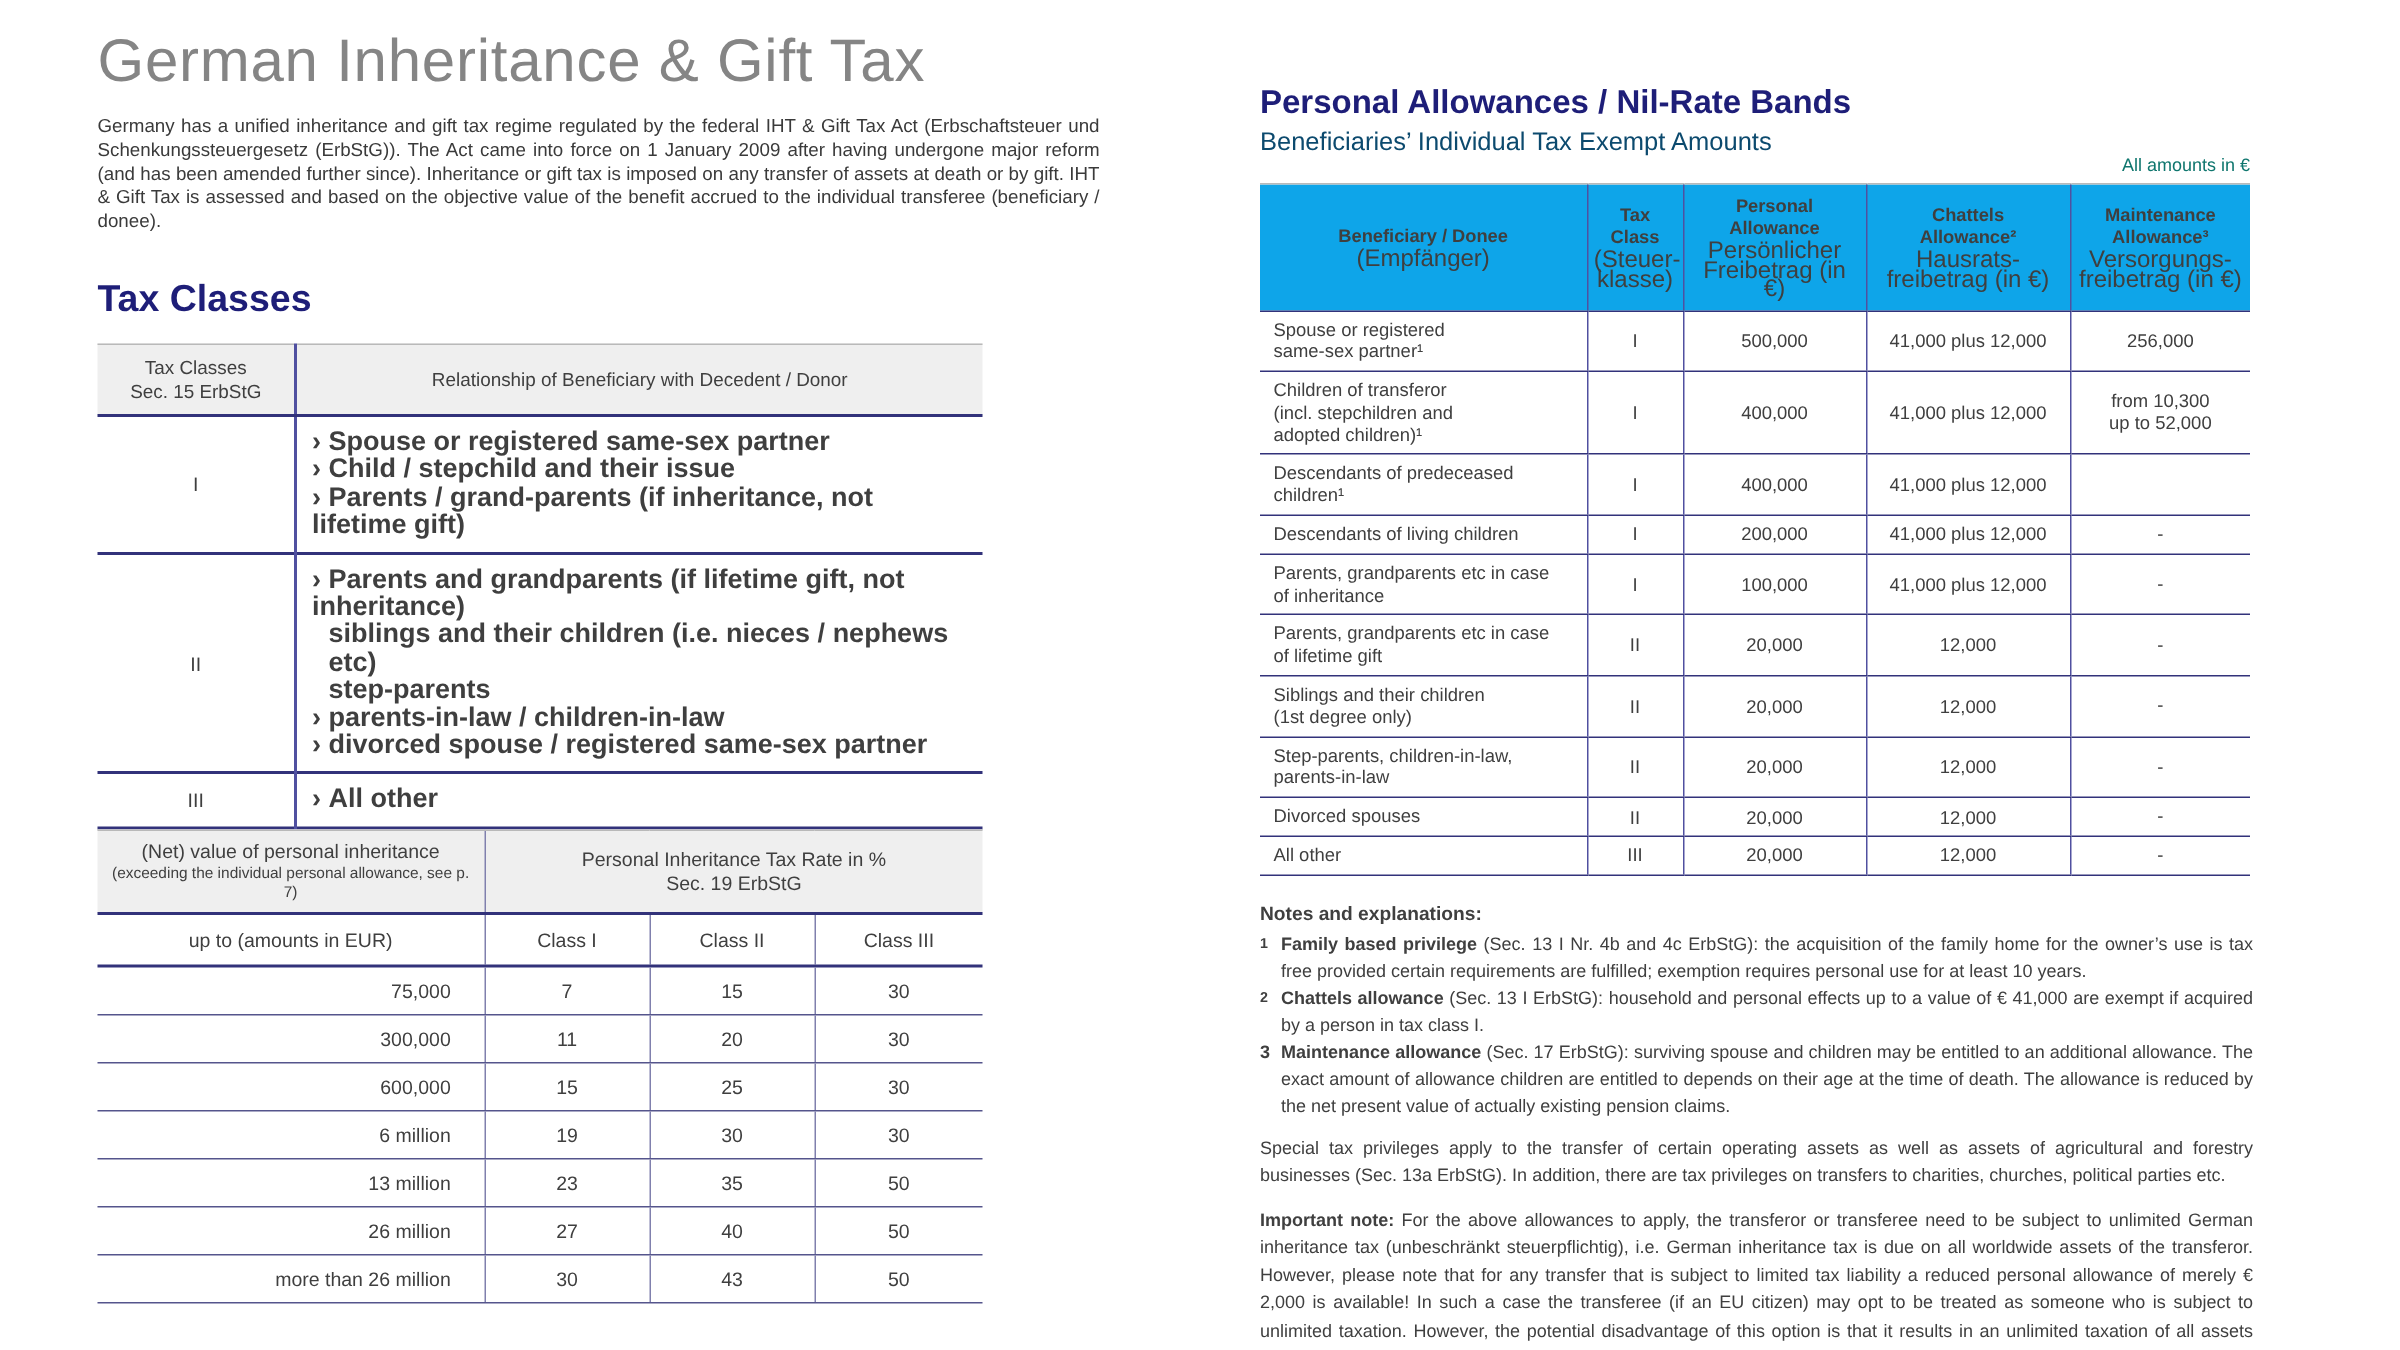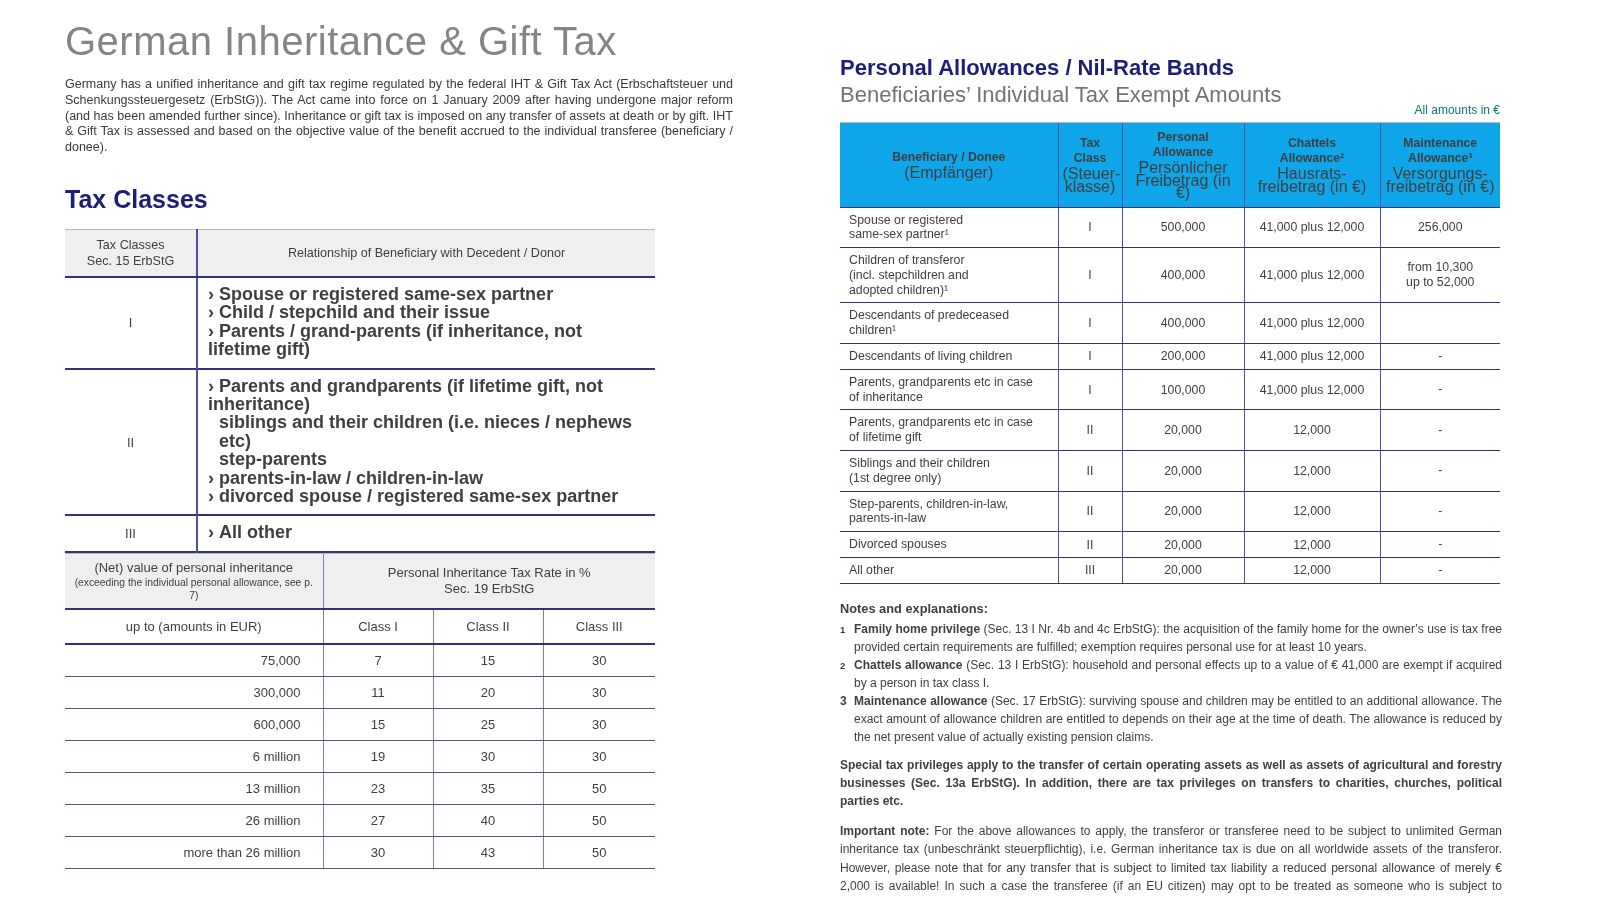--- a/index.html
+++ b/index.html
@@ -44,21 +44,21 @@
   .t2 .h-sub  { font-size:10.3px; line-height:13px; }
   .t2 thead tr.h2 th { background:#ffffff; font-size:13px; padding:9px 0;
     border-bottom:2px solid #32327a; }
   .t2 th + th, .t2 td + td { border-left:1px solid #8080ad; }
   .t2 tbody td { border-bottom:1px solid #55558c; font-size:13px;
     text-align:center; padding:8px 0; }
   .t2 tbody td.thr { text-align:right; padding-right:22px; }
 
   
   .rh   { font-size:22px; font-weight:bold; color:#1e1e78; line-height:26px; }
-  .rsub { font-size:22px; color:#737373; line-height:24px; margin-top:2px; }
+  .rsub { font-size:17px; color:#0c4a6e; line-height:24px; margin-top:2px; }
   .amounts-note { position:absolute; right:2px; top:48px; font-size:12px; color:#0f766e; }
 
   .t3 { width:660px; margin-top:15px; }
   .t3 .c-name{width:218px;} .t3 .c-class{width:64px;} .t3 .c-personal{width:122px;}
   .t3 .c-chattels{width:136px;} .t3 .c-maint{width:120px;}
   .t3 thead th { background:#0ea5e9; border-top:1px solid #b9b9b9;
     border-bottom:1px solid #32327a; padding:7px 4px; vertical-align:middle; }
   .t3 .h-main { font-size:12.2px; font-weight:bold; white-space:pre-line; line-height:15px; }
   .t3 .h-sub  { font-size:16px; font-weight:normal; white-space:pre-line;
     line-height:12.5px; margin-top:2px; }
@@ -69,21 +69,21 @@
   .t3 tbody td.td-pre  { white-space:pre-line; line-height:14.8px; }
 
   
   .notes { margin-top:17px; }
   .notes-h { font-size:12.8px; font-weight:bold; margin-bottom:4px; }
   .note { position:relative; padding-left:14px; font-size:12px; line-height:18px;
     text-align:justify; }
   .note .nmark { position:absolute; left:0; top:0; font-weight:bold; font-size:12px; }
   .note .nmark.sup { font-size:9.5px; top:1px; }
   .note .term { font-weight:bold; }
-  .special   { margin-top:10px; font-size:12px; line-height:18px; text-align:justify;font-weight:bold; }
+  .special   { margin-top:10px; font-size:12px; line-height:18px; text-align:justify; }
   .important { margin-top:12px; font-size:12px; line-height:18.5px; text-align:justify; }
   .important .term { font-weight:bold; }
 </style>
 </head>
 <body>
 
 <div class="col-left">
   <h1 class="page-title">German Inheritance &amp; Gift Tax</h1>
   <p class="intro">Germany has a unified inheritance and gift tax regime regulated by the federal IHT &amp; Gift Tax Act (Erbschaftsteuer und Schenkungssteuergesetz (ErbStG)). The Act came into force on 1 January 2009 after having undergone major reform (and has been amended further since). Inheritance or gift tax is imposed on any transfer of assets at death or by gift. IHT &amp; Gift Tax is assessed and based on the objective value of the benefit accrued to the individual transferee (beneficiary / donee).</p>
 
@@ -319,19 +319,19 @@
         <td>III</td>
         <td>20,000</td>
         <td>12,000</td>
         <td class="td-pre">-</td>
       </tr>
     </tbody>
   </table>
 
   <div class="notes">
     <div class="notes-h">Notes and explanations:</div>
-    <p class="note"><span class="nmark sup">1</span><span class="term">Family home privilege</span><span> (Sec. 13 I Nr. 4b and 4c ErbStG): the acquisition of the family home for the owner’s use is tax free provided certain requirements are fulfilled; exemption requires personal use for at least 10 years.</span></p>
+    <p class="note"><span class="nmark sup">1</span><span class="term">Family based privilege</span><span> (Sec. 13 I Nr. 4b and 4c ErbStG): the acquisition of the family home for the owner’s use is tax free provided certain requirements are fulfilled; exemption requires personal use for at least 10 years.</span></p>
     <p class="note"><span class="nmark sup">2</span><span class="term">Chattels allowance</span><span> (Sec. 13 I ErbStG): household and personal effects up to a value of € 41,000 are exempt if acquired by a person in tax class I.</span></p>
     <p class="note"><span class="nmark">3</span><span class="term">Maintenance allowance</span><span> (Sec. 17 ErbStG): surviving spouse and children may be entitled to an additional allowance. The exact amount of allowance children are entitled to depends on their age at the time of death. The allowance is reduced by the net present value of actually existing pension claims.</span></p>
     <p class="special">Special tax privileges apply to the transfer of certain operating assets as well as assets of agricultural and forestry businesses (Sec. 13a ErbStG). In addition, there are tax privileges on transfers to charities, churches, political parties etc.</p>
     <p class="important"><span class="term">Important note:</span><span> For the above allowances to apply, the transferor or transferee need to be subject to unlimited German inheritance tax (unbeschränkt steuerpflichtig), i.e. German inheritance tax is due on all worldwide assets of the transferor. However, please note that for any transfer that is subject to limited tax liability a reduced personal allowance of merely € 2,000 is available! In such a case the transferee (if an EU citizen) may opt to be treated as someone who is subject to unlimited taxation. However, the potential disadvantage of this option is that it results in an unlimited taxation of all assets worldwide, even including asset transfers within a time period of five years prior to the transfer for which the option has been exercised.</span></p>
   </div>
 </div>
 
 </body></html>

